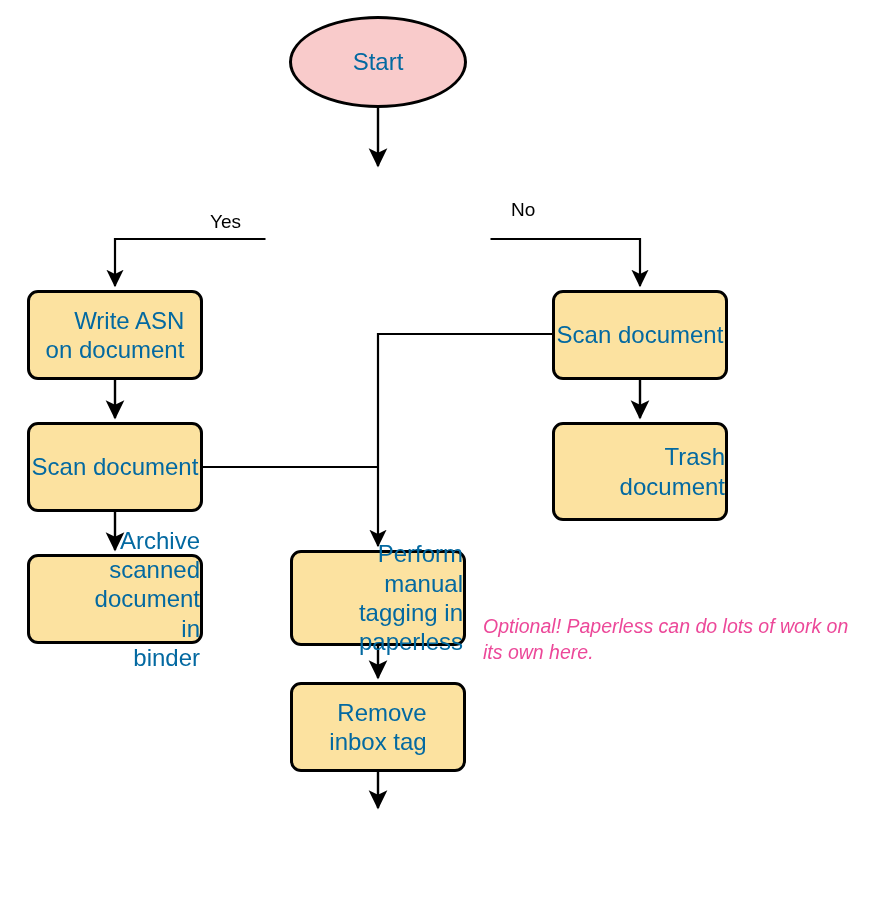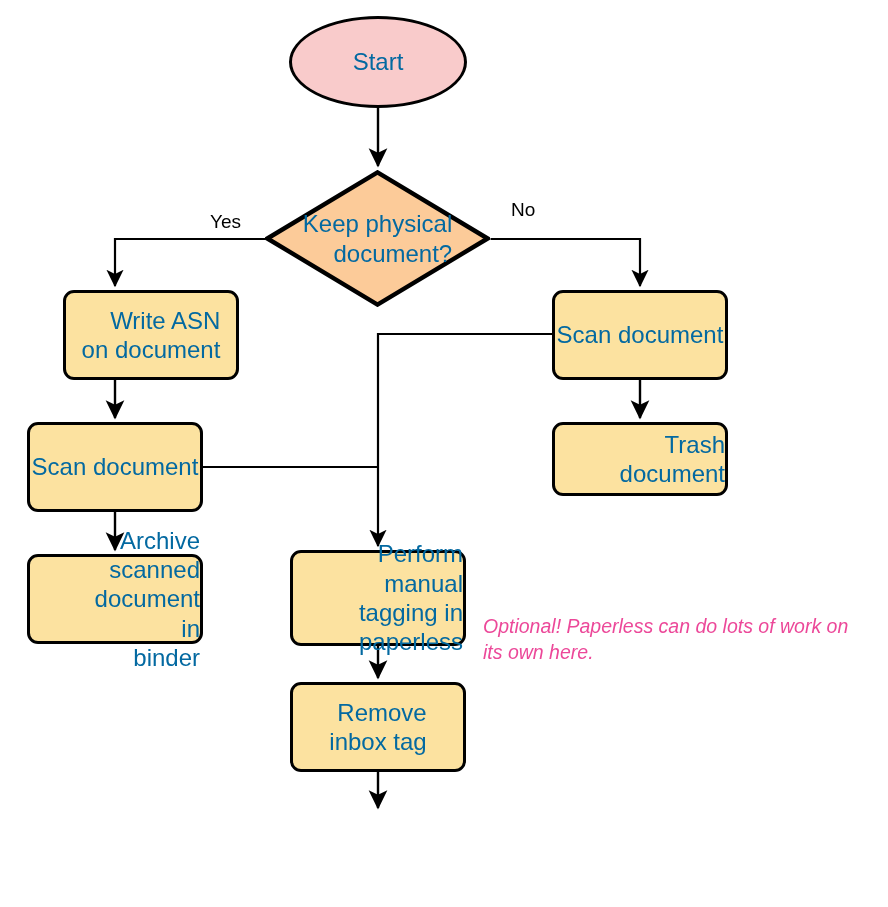--- a/index.html
+++ b/index.html
@@ -109,55 +109,48 @@
 
     <path d="M378,646 L378,678" fill="none" stroke="#000000" stroke-width="2.4" marker-end="url(#arrow)"></path>
 
     <path d="M378,772 L378,808" fill="none" stroke="#000000" stroke-width="2.4" marker-end="url(#arrow)"></path>
   </svg>
 
   <div class="node terminator" style="left:289px; top:16px; width:178px; height:92px;">
     <span>Start</span>
   </div>
 
-  <div class="node decision" style="left:265px; top:170px; width:225px; height:137px;">
-    <svg class="decision-shape" viewBox="0 0 225 137" preserveAspectRatio="none">
-      <polygon points="112.5,2.4 222.6,68.5 112.5,134.6 2.4,68.5" fill="#FCCB99" stroke="#000000" stroke-width="4.4" stroke-linejoin="miter"></polygon>
-    </svg>
-    <span>Keep physical
-document?</span>
-  </div>
 
   <div class="edge-label" style="left:210px; top:212px;">
     <span>Yes</span>
   </div>
   <div class="edge-label" style="left:511px; top:200px;">
     <span>No</span>
   </div>
 
-  <div class="node process" style="left:27px; top:290px; width:176px; height:90px;margin-left:36px;">
+  <div class="node process" style="left:27px; top:290px; width:176px; height:90px;">
     <span>Write ASN
 on document</span>
   </div>
 
   <div class="node process" style="left:27px; top:422px; width:176px; height:90px;">
     <span>Scan document</span>
   </div>
 
   <div class="node process" style="left:27px; top:554px; width:176px; height:90px;padding-left:43px;">
     <span>Archive scanned
 document in
 binder</span>
   </div>
 
   <div class="node process" style="left:552px; top:290px; width:176px; height:90px;">
     <span>Scan document</span>
   </div>
 
-  <div class="node process" style="left:552px; top:422px; width:176px; height:74px;">
+  <div class="node process" style="left:552px; top:422px; width:176px; height:99px;">
     <span>Trash document</span>
   </div>
 
   <div class="node process" style="left:290px; top:682px; width:176px; height:90px;">
     <span>Remove
 inbox tag</span>
   </div>
 
   <div class="node process" style="left:290px; top:550px; width:176px; height:96px;">
     <span>Perform manual

